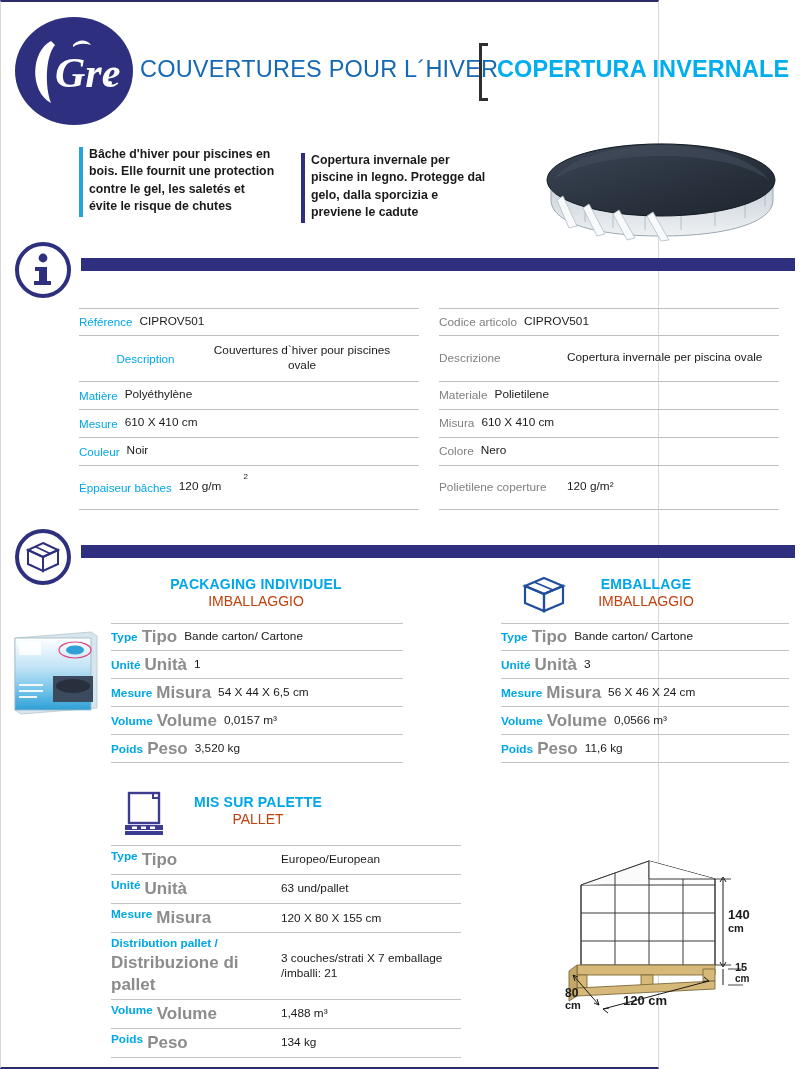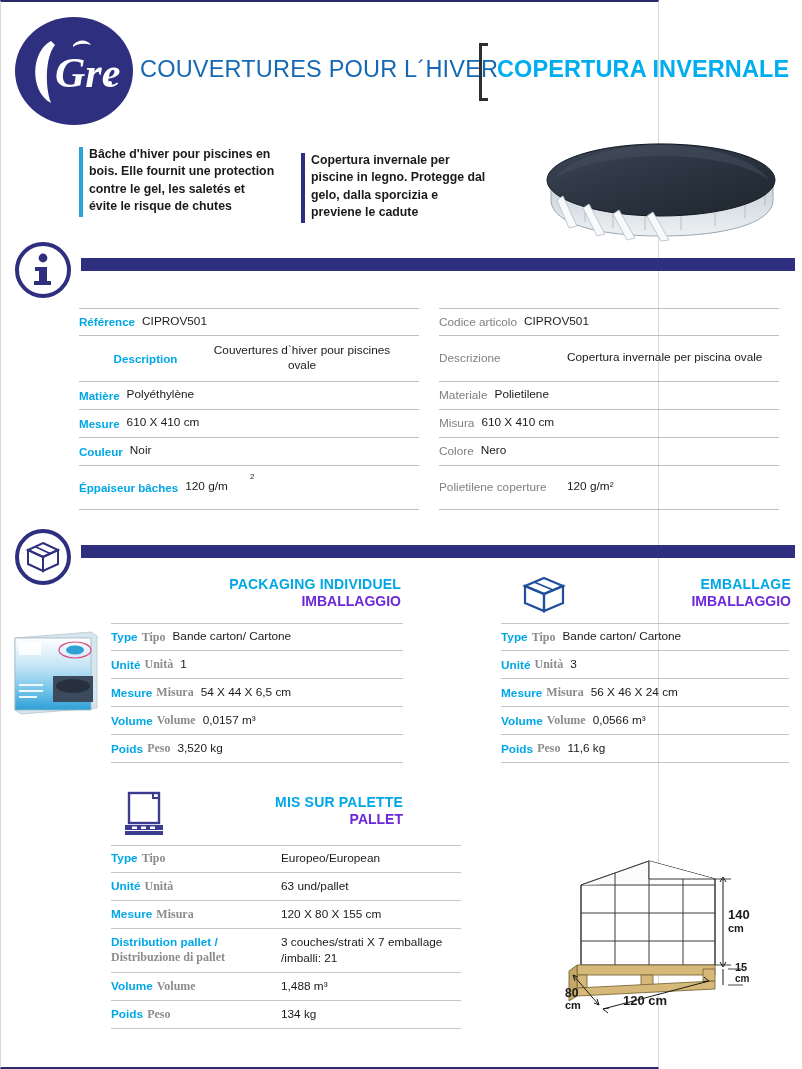--- a/index.html
+++ b/index.html
@@ -72,49 +72,49 @@
 
   
   .spec-table { position: absolute; }
   .spec-row {
     display: flex; align-items: center;
     border-bottom: 1px solid #bfbfbf;
     padding: 4px 0 5px 0;
     min-height: 28px;
   }
   .spec-row:first-child { border-top: 1px solid #bfbfbf; }
-  .spec-lbl { font-size: 11.6px; font-weight: bold; white-space: nowrap; }
+  .spec-lbl { font-size: 11.6px; font-weight: normal; white-space: nowrap; }
   .spec-val { font-size: 11.8px; color: #1a1a1a; line-height: 1.28; }
 
   
   .spec-fr { left: 78px; top: 306px; width: 340px; }
   .spec-fr .spec-lbl { color: #00a7e7; }
   .spec-fr .sv-inline { margin-left: 7px; }
   .spec-fr .two-col .spec-lbl { width: 133px; flex: 0 0 133px; }
 
   
   .spec-it { left: 438px; top: 306px; width: 340px; }
   .spec-it .spec-lbl { color: #808080; font-weight: normal; font-size: 11.8px;}
   .spec-it .sv-inline { margin-left: 7px; }
   .spec-it .two-col .spec-lbl { width: 128px; flex: 0 0 128px; line-height: 1.25; white-space: normal; }
 
   
-  .pk-title { position: absolute; text-align: right; }
+  .pk-title { position: absolute; text-align: center; }
   .pk-t1 { font-size: 14px; font-weight: bold; color: #00a7e7; letter-spacing: .2px; }
-  .pk-t2 { font-size: 14px; color: #6d28d9; margin-top: 1px; font-weight: bold; }
+  .pk-t2 { font-size: 14px; color: #c2410c; margin-top: 1px; }
 
   .pk-table { position: absolute; }
   .pk-row {
     display: flex; align-items: center;
     border-bottom: 1px solid #c4c4c4;
     min-height: 28px; padding: 3px 0;
   }
   .pk-row:first-child { border-top: 1px solid #c4c4c4; }
   .pk-fr { font-size: 11.8px; font-weight: bold; color: #00a7e7; white-space: nowrap; }
-  .pk-it { font-size: 12px; font-weight: bold; color: #8c8c8c; white-space: nowrap; margin-left: 4px; font-family: Liberation Serif, serif; }
+  .pk-it { font-size: 17px; font-weight: bold; color: #8c8c8c; white-space: nowrap; margin-left: 4px; }
   .pk-val { font-size: 11.8px; color: #1a1a1a; margin-left: 7px; line-height: 1.3; }
 
   
   .pal-table .pk-lblcell { width: 170px; flex: 0 0 170px; display: flex; flex-wrap: wrap; line-height: 1.3; }
   .pal-table .pk-val { margin-left: 0; }
   .pal-table .pk-fr, .pal-table .pk-it { white-space: normal; }
 
   .retail-box { position: absolute; left: 8px; top: 622px; width: 92px; height: 96px; }
   .pallet-diagram { position: absolute; left: 562px; top: 855px; width: 222px; height: 165px; }
 </style>

